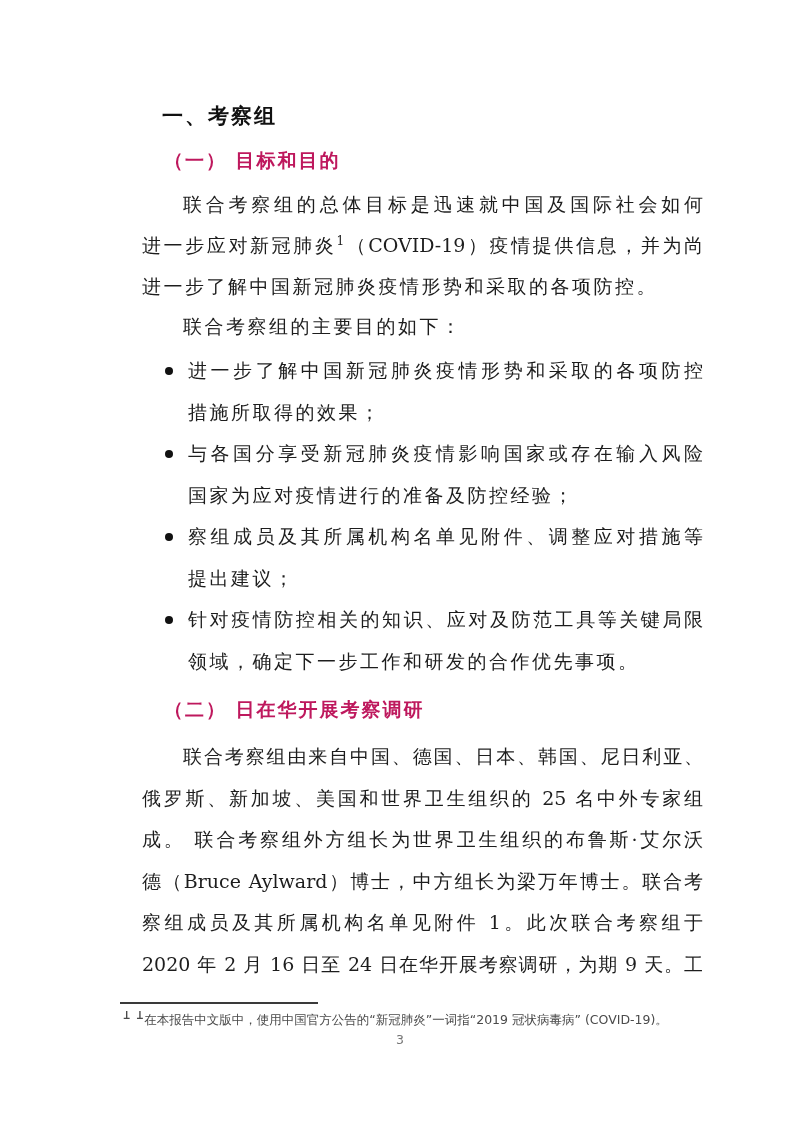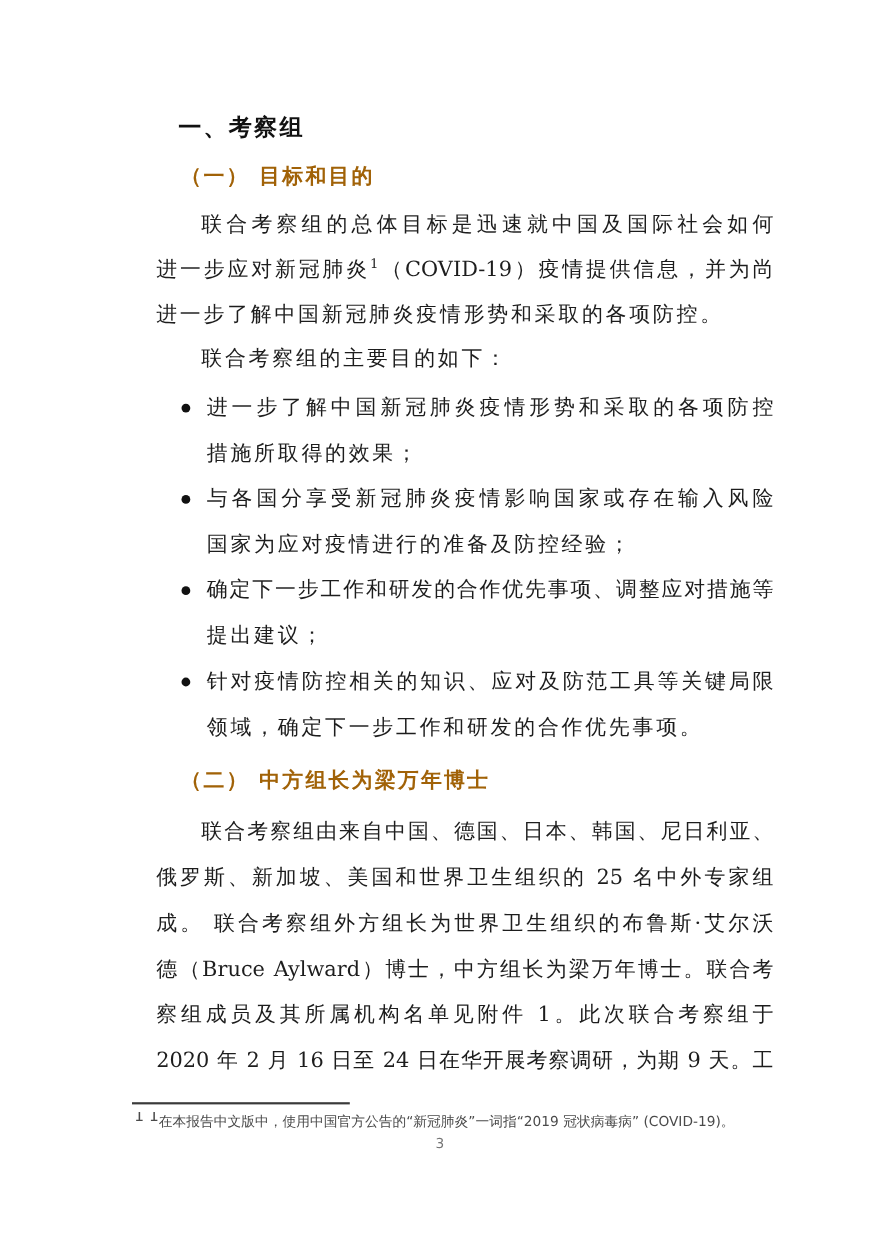--- a/index.html
+++ b/index.html
@@ -25,21 +25,21 @@
     letter-spacing: 2px;
     white-space: nowrap;
   }
 
   .h2 {
     position: absolute;
     left: 164px;
     font-size: 19px;
     line-height: 26px;
     font-weight: bold;
-    color: #a16207;
+    color: #be185d;
     letter-spacing: 2px;
     white-space: nowrap;
   }
   #h2a { top: 147px; }
   #h2b { top: 696px; }
 
   .block {
     position: absolute;
     left: 122px;
     width: 561px;
@@ -155,33 +155,33 @@
     </div>
 
     <div class="bullet">
       <span class="dot"></span>
       <div class="bline just">与各国分享受新冠肺炎疫情影响国家或存在输入风险</div>
       <div class="bline">国家为应对疫情进行的准备及防控经验；</div>
     </div>
 
     <div class="bullet">
       <span class="dot"></span>
-      <div class="bline just">确定下一步工作和研发的合作优先事项、调整应对措施等</div>
+      <div class="bline just">察组成员及其所属机构名单见附件、调整应对措施等</div>
       <div class="bline">提出建议；</div>
     </div>
 
     <div class="bullet">
       <span class="dot"></span>
       <div class="bline just">针对疫情防控相关的知识、应对及防范工具等关键局限</div>
       <div class="bline">领域，确定下一步工作和研发的合作优先事项。</div>
     </div>
 
   </div>
 
-  <div class="h2" id="h2b">（二） 中方组长为梁万年博士</div>
+  <div class="h2" id="h2b">（二） 日在华开展考察调研</div>
 
   <div class="block tall" style="top:736px">
     <div class="line just indent">联合考察组由来自中国、德国、日本、韩国、尼日利亚、</div>
     <div class="line just">俄罗斯、新加坡、美国和世界卫生组织的 25 名中外专家组</div>
     <div class="line just">成。 联合考察组外方组长为世界卫生组织的布鲁斯·艾尔沃</div>
     <div class="line just">德（Bruce Aylward）博士，中方组长为梁万年博士。联合考</div>
     <div class="line just">察组成员及其所属机构名单见附件 1。此次联合考察组于</div>
     <div class="line just">2020 年 2 月 16 日至 24 日在华开展考察调研，为期 9 天。工</div>
   </div>
 

